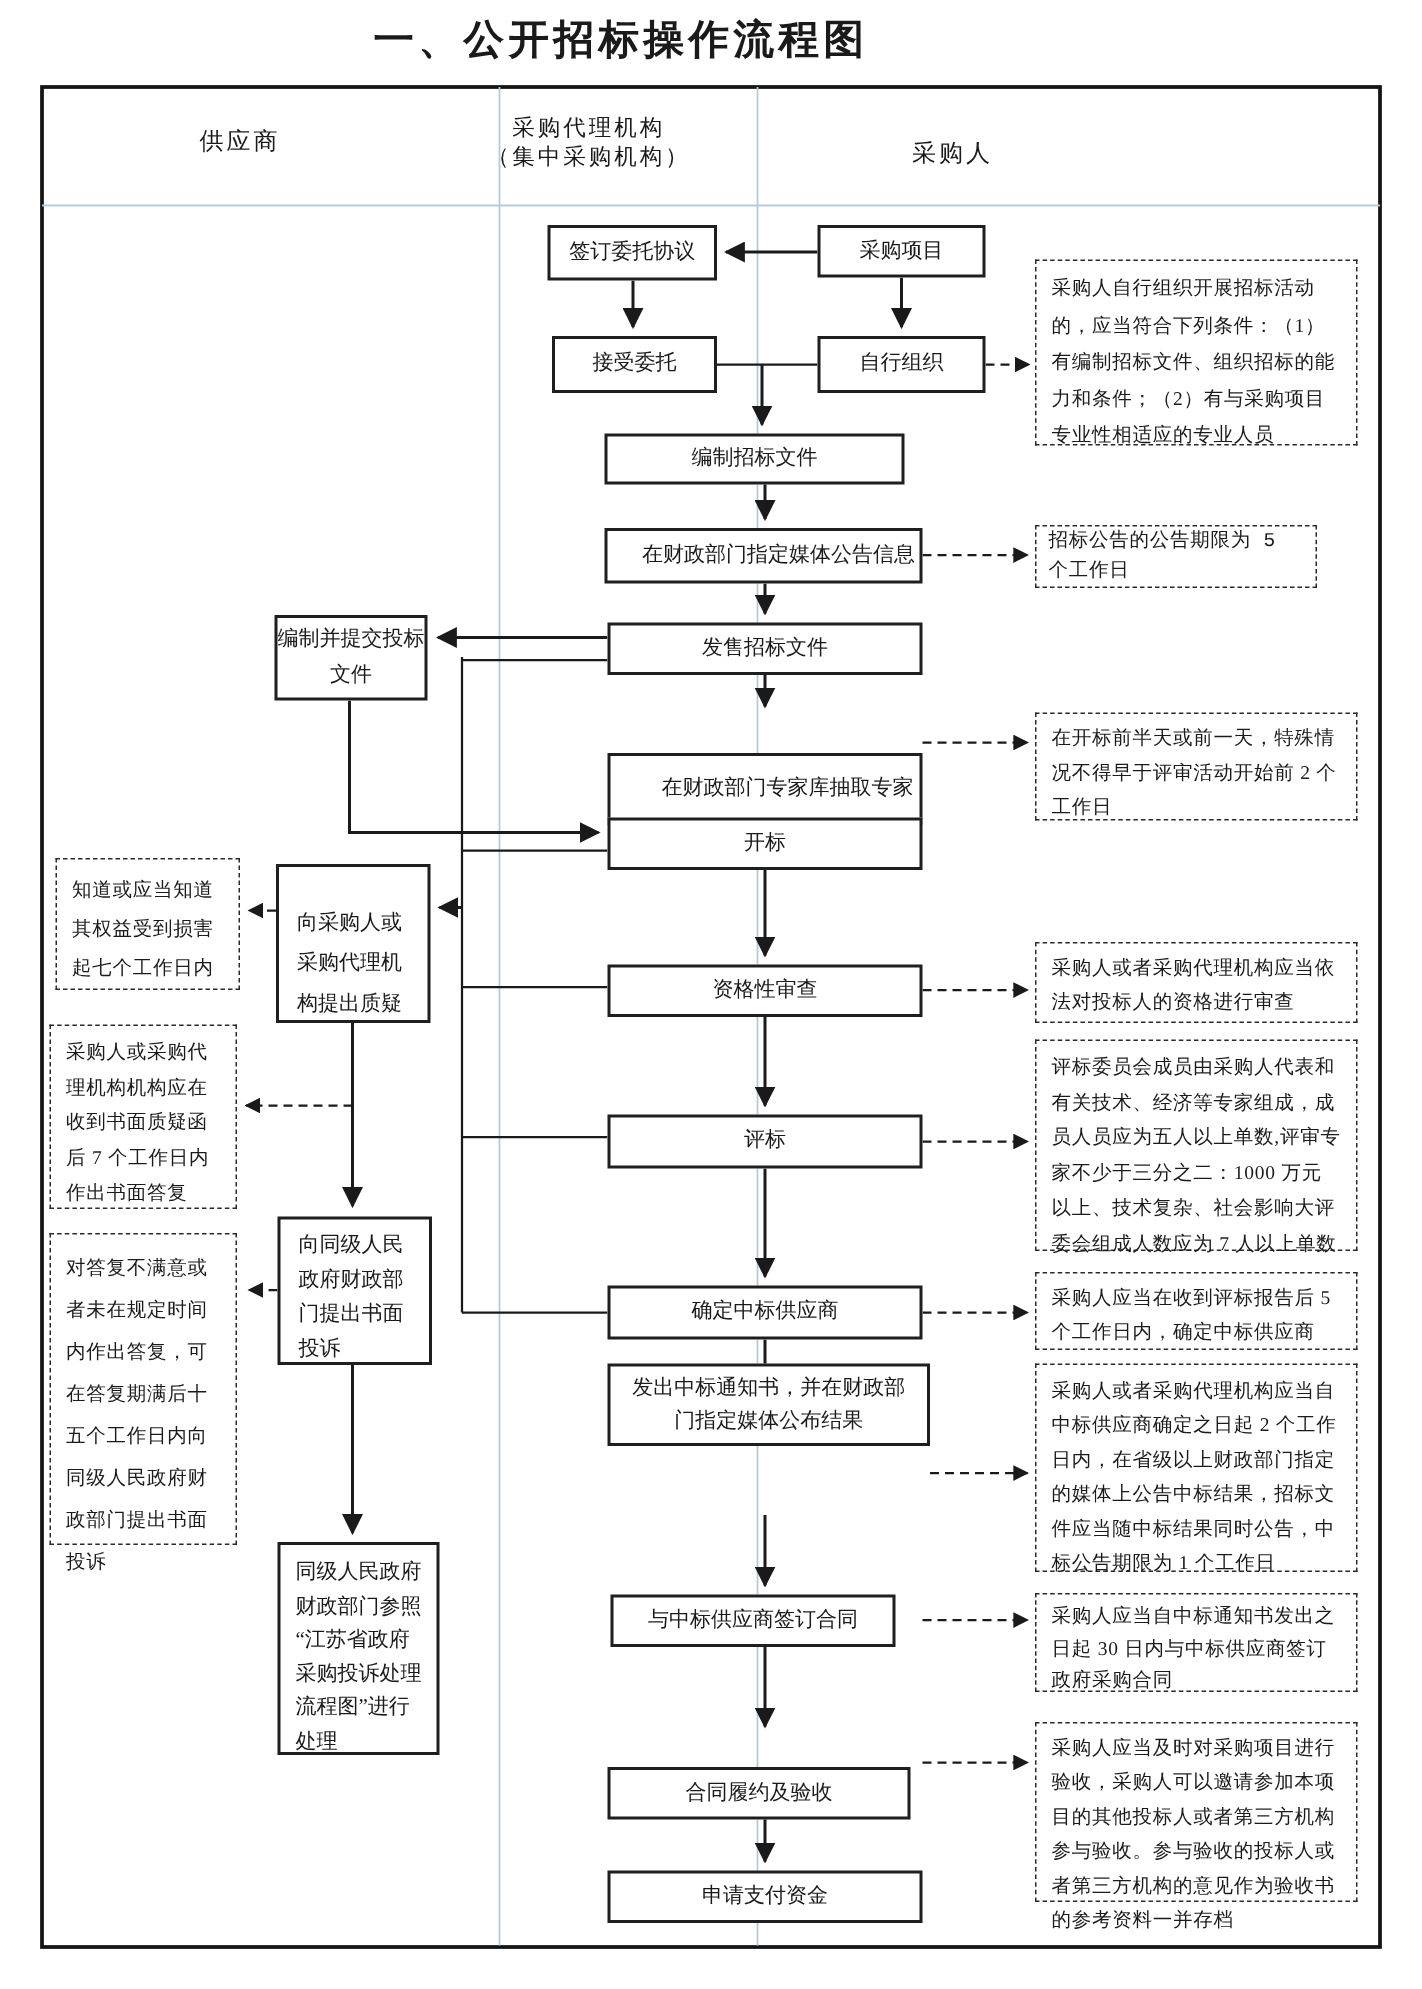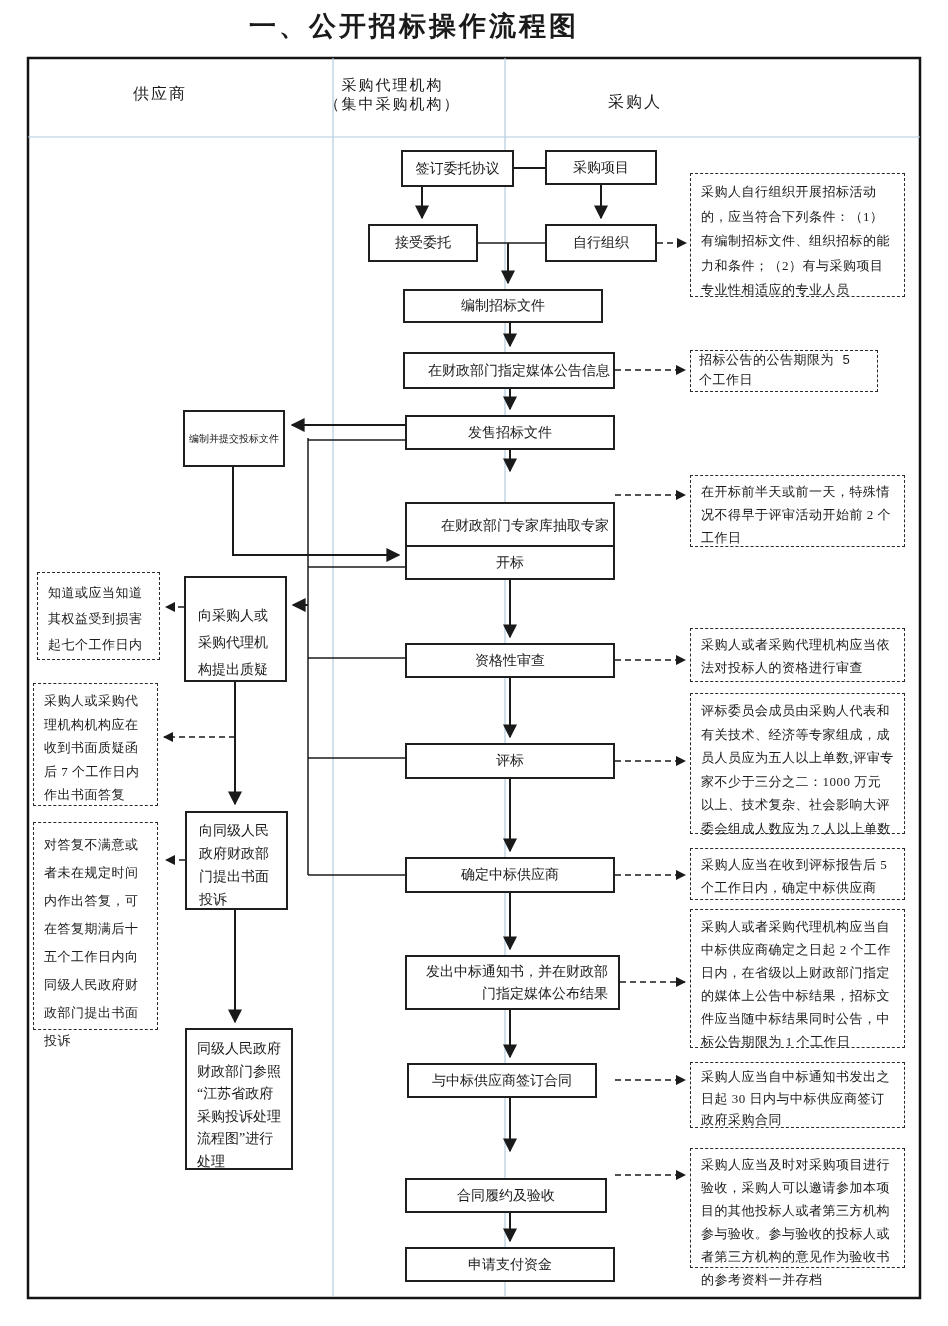--- a/index.html
+++ b/index.html
@@ -92,38 +92,38 @@
     </g>
   </svg>
 
   <div class="hdr" style="left:60px;top:84px;width:200px;">供应商</div>
   <div class="hdr" style="left:300px;top:76px;width:185px;font-size:15px;">
     <div>采购代理机构</div>
     <div>（集中采购机构）</div>
   </div>
   <div class="hdr" style="left:545px;top:92px;width:180px;">采购人</div>
 
-  <div class="node cflex" style="left:365px;top:150px;width:113px;height:37px;margin-left:36px;">签订委托协议</div>
+  <div class="node cflex" style="left:365px;top:150px;width:113px;height:37px;">签订委托协议</div>
   <div class="node cflex" style="left:545px;top:150px;width:112px;height:35px;">采购项目</div>
   <div class="node cflex" style="left:368px;top:224px;width:110px;height:38px;">接受委托</div>
   <div class="node cflex" style="left:545px;top:224px;width:112px;height:38px;">自行组织</div>
   <div class="node cflex" style="left:403px;top:289px;width:200px;height:34px;">编制招标文件</div>
   <div class="node cflex" style="left:403px;top:352px;width:212px;height:37px;padding-left:20px;">在财政部门指定媒体公告信息</div>
   <div class="node cflex" style="left:405px;top:415px;width:210px;height:35px;">发售招标文件</div>
   <div class="node cflex" style="left:405px;top:502px;width:210px;height:48px;padding-left:30px;">在财政部门专家库抽取专家</div>
   <div class="node cflex" style="left:405px;top:545px;width:210px;height:35px;">开标</div>
   <div class="node cflex" style="left:405px;top:643px;width:210px;height:35px;">资格性审查</div>
   <div class="node cflex" style="left:405px;top:743px;width:210px;height:36px;">评标</div>
   <div class="node cflex" style="left:405px;top:857px;width:210px;height:36px;">确定中标供应商</div>
-  <div class="node cflex" style="left:405px;top:955px;width:215px;height:55px;padding:2px 10px;text-align:right;">发出中标通知书，并在财政部门指定媒体公布结果</div>
+  <div class="node cflex" style="left:405px;top:909px;width:215px;height:55px;padding:2px 10px;">发出中标通知书，并在财政部门指定媒体公布结果</div>
   <div class="node cflex" style="left:407px;top:1063px;width:190px;height:35px;">与中标供应商签订合同</div>
   <div class="node cflex" style="left:405px;top:1157px;width:202px;height:35px;margin-top:21px;">合同履约及验收</div>
   <div class="node cflex" style="left:405px;top:1247px;width:210px;height:35px;">申请支付资金</div>
 
-  <div class="node cflex" style="left:183px;top:410px;width:102px;height:57px;font-size:10px;line-height:24px;">编制并提交投标文件</div>
+  <div class="node cflex" style="left:183px;top:410px;width:102px;height:57px;font-size:14px;line-height:24px;">编制并提交投标文件</div>
   <div class="dnode notebox" style="left:37px;top:572px;width:123px;height:88px;padding:7px 10px;line-height:26px;">知道或应当知道其权益受到损害起七个工作日内</div>
   <div class="node" style="left:184px;top:576px;width:103px;height:106px;padding:24px 12px;line-height:27px;">向采购人或采购代理机构提出质疑</div>
   <div class="dnode notebox" style="left:33px;top:683px;width:125px;height:123px;padding:5px 10px;line-height:23.5px;">采购人或采购代理机构机构应在收到书面质疑函后 7 个工作日内作出书面答复</div>
   <div class="dnode notebox" style="left:33px;top:822px;width:125px;height:208px;padding:8px 10px;line-height:28px;">对答复不满意或者未在规定时间内作出答复，可在答复期满后十五个工作日内向同级人民政府财政部门提出书面投诉</div>
   <div class="node" style="left:185px;top:811px;width:103px;height:99px;padding:6px 12px;line-height:23px;">向同级人民政府财政部门提出书面投诉</div>
   <div class="node" style="left:185px;top:1028px;width:108px;height:142px;padding:8px 10px;line-height:22.5px;">同级人民政府财政部门参照“江苏省政府采购投诉处理流程图”进行处理</div>
 
   <div class="dnode notebox" style="left:690px;top:173px;width:215px;height:124px;padding:6px 10px;line-height:24.5px;">采购人自行组织开展招标活动的，应当符合下列条件：（1）有编制招标文件、组织招标的能力和条件；（2）有与采购项目专业性相适应的专业人员</div>
   <div class="dnode notebox cflex" style="left:690px;top:350px;width:188px;height:42px;padding:0 8px;text-align:left;font-family:Liberation Mono, monospace;">招标公告的公告期限为 5 个工作日</div>
   <div class="dnode notebox" style="left:690px;top:475px;width:215px;height:72px;padding:4px 10px;line-height:23px;">在开标前半天或前一天，特殊情况不得早于评审活动开始前 2 个工作日</div>

